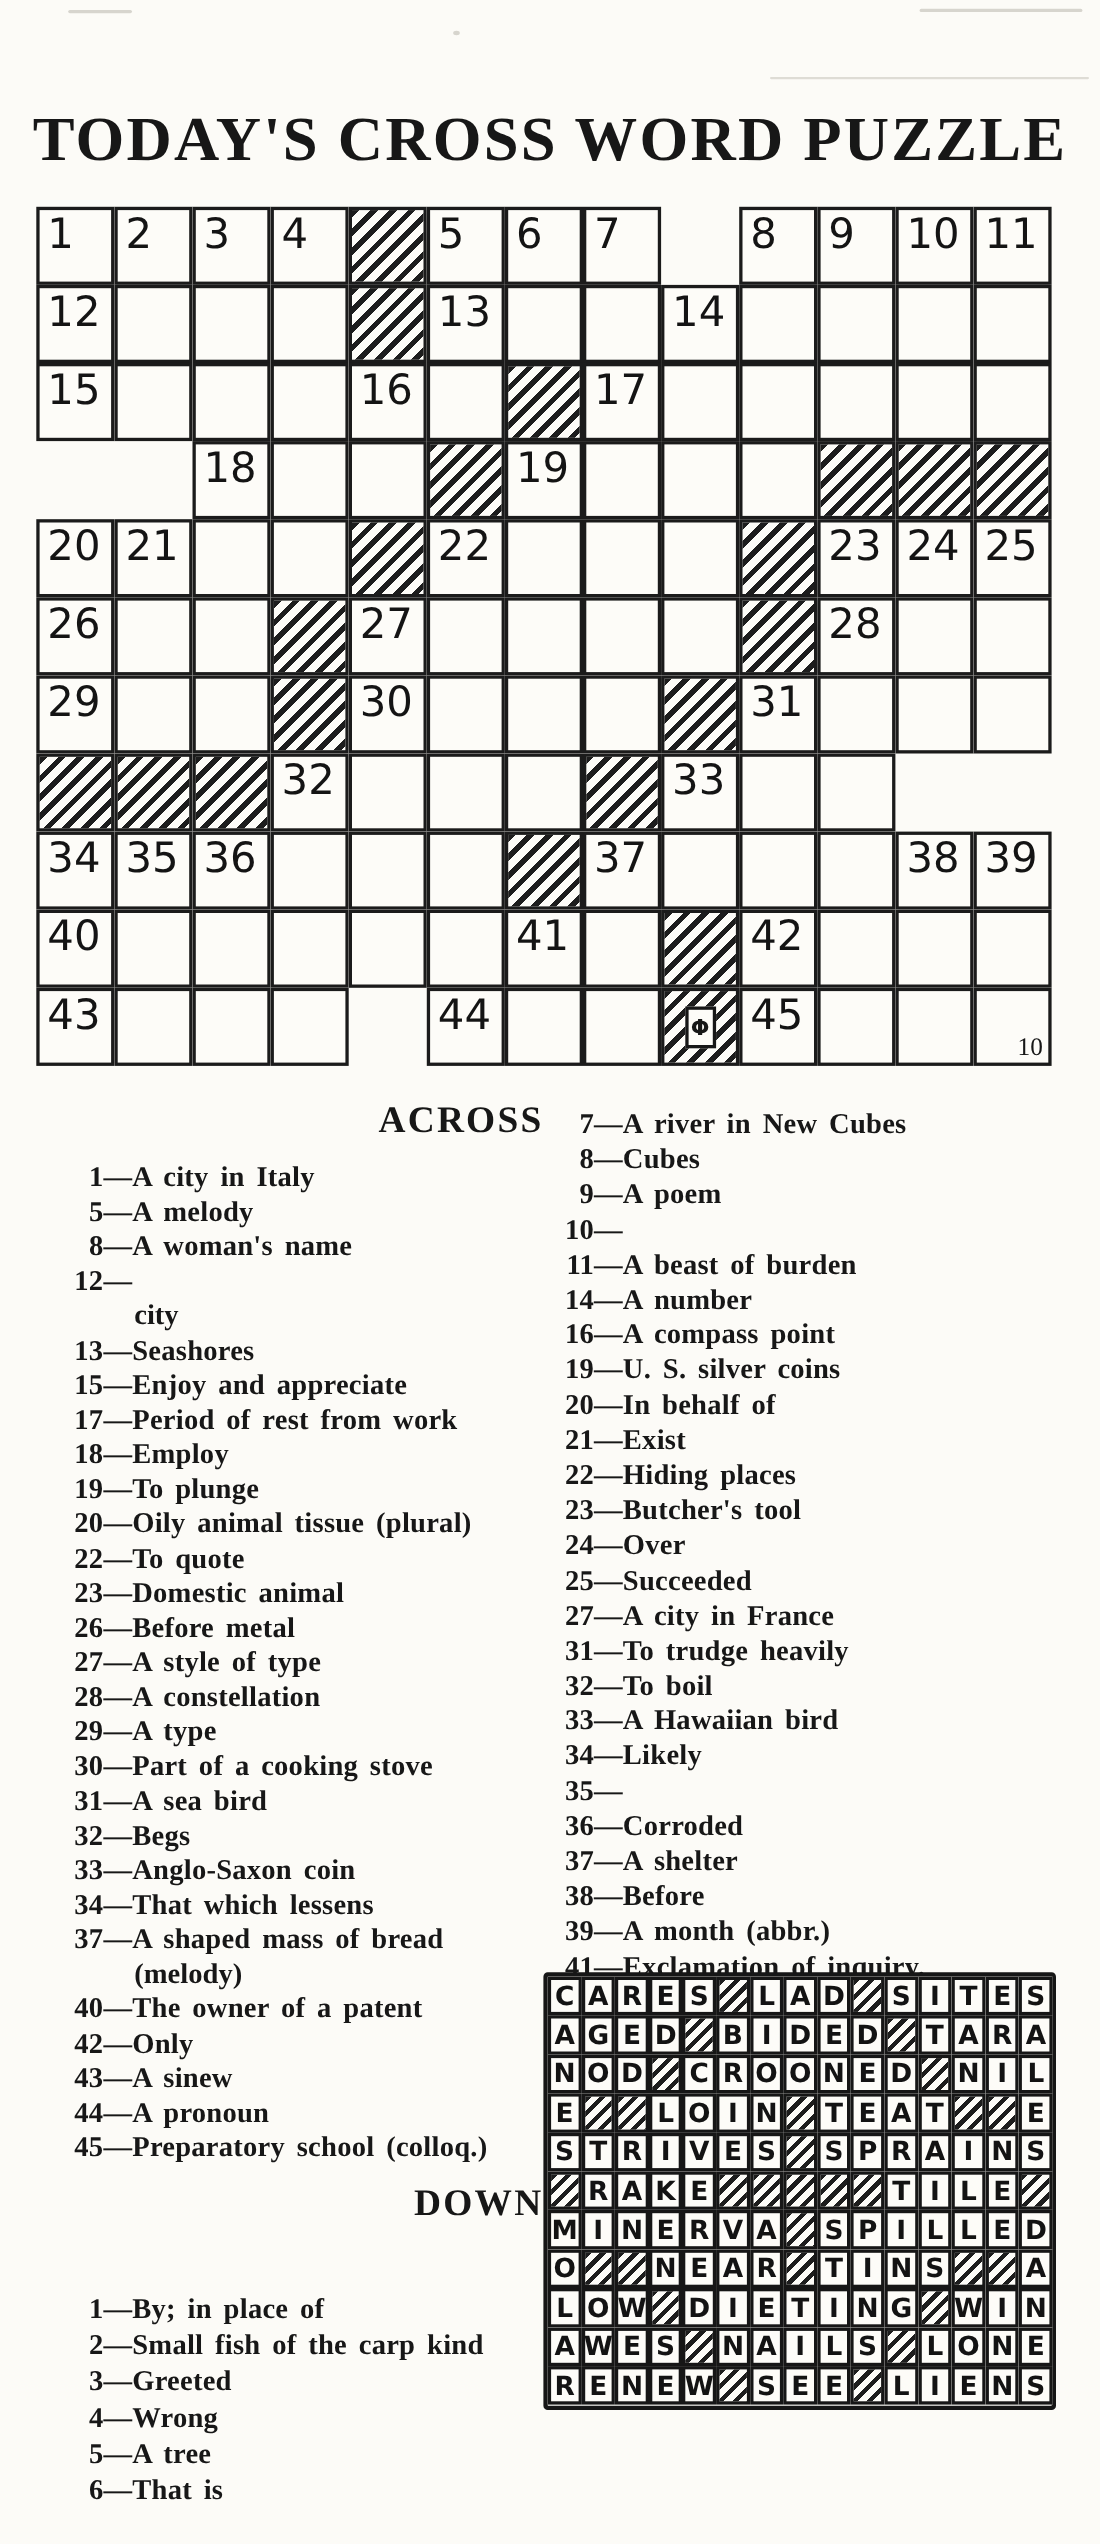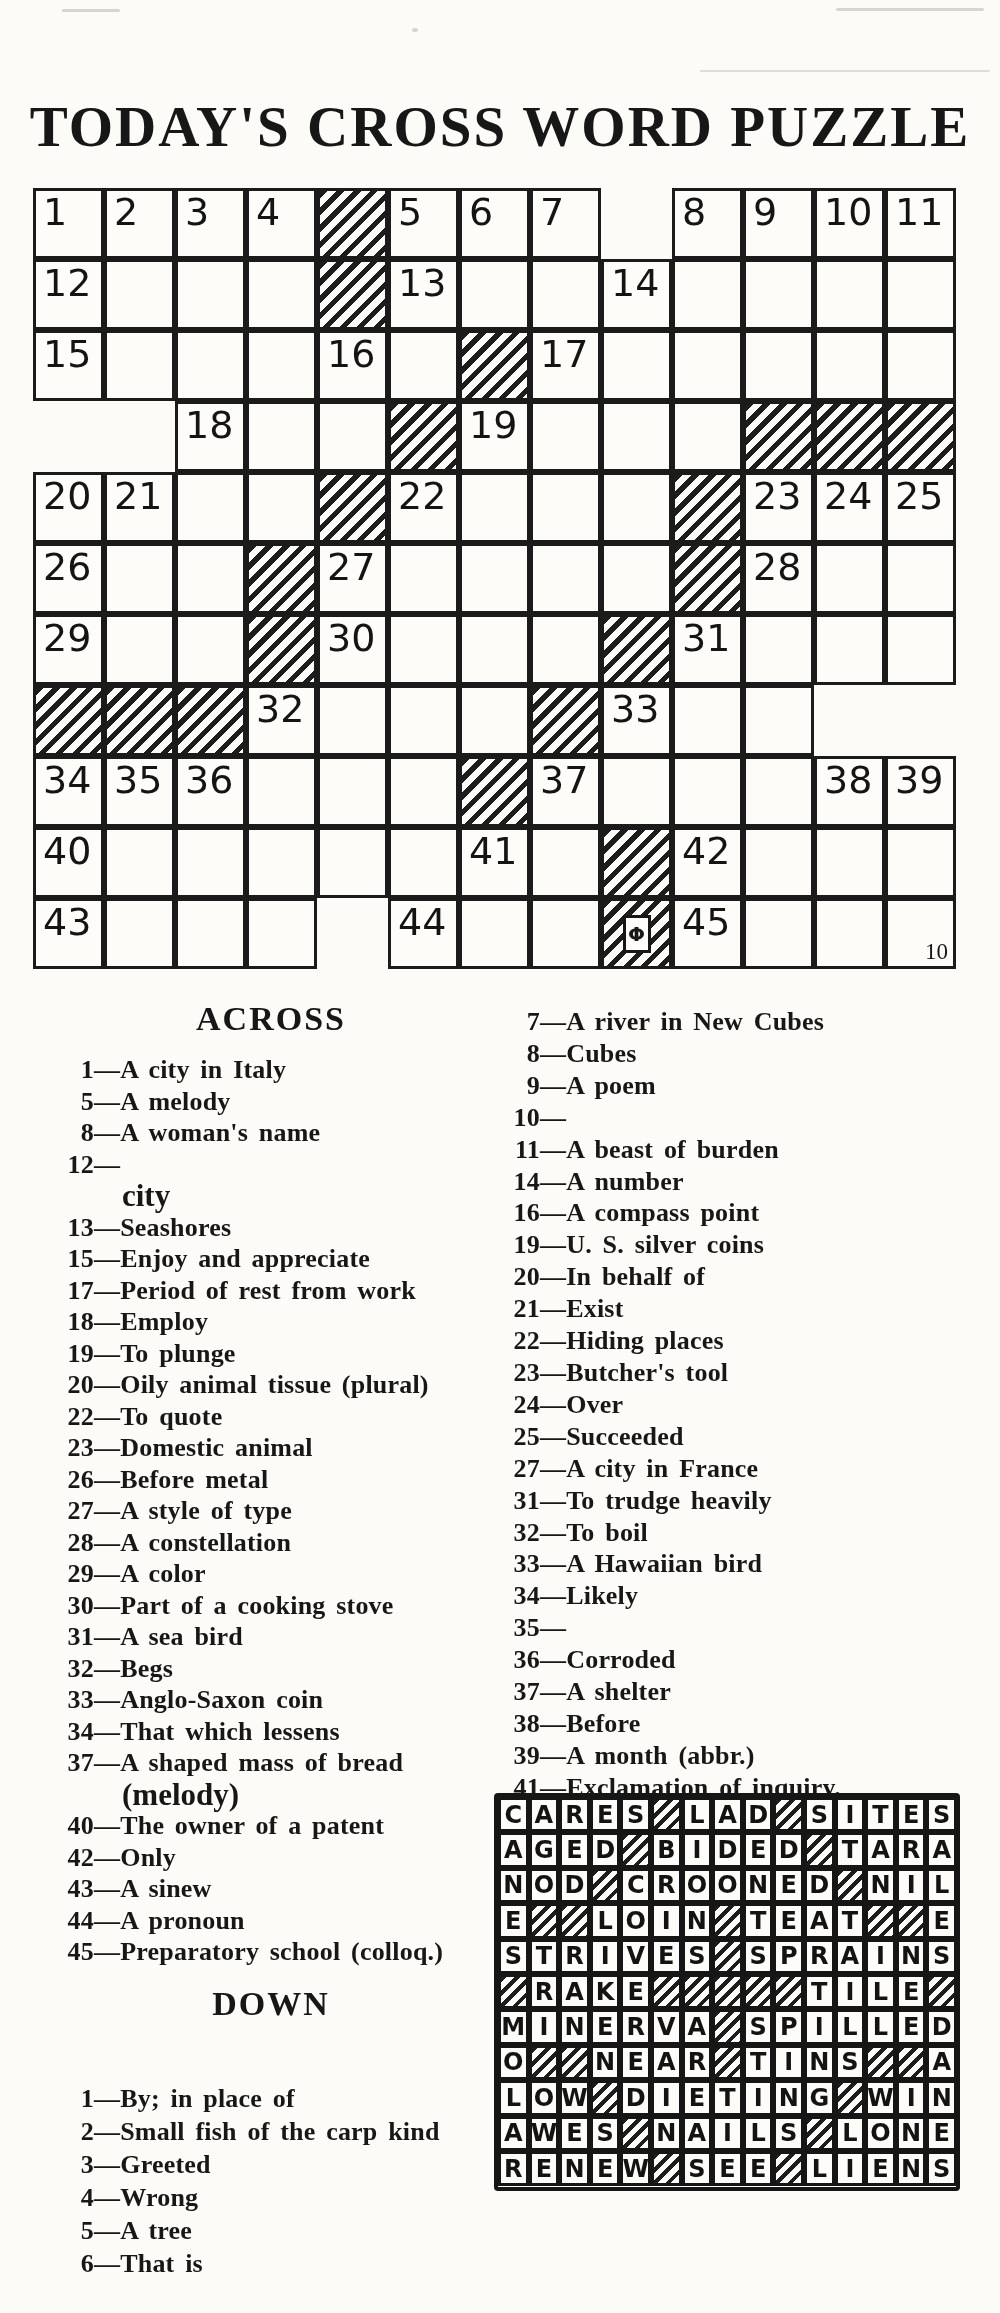--- a/index.html
+++ b/index.html
@@ -25,30 +25,30 @@
   .mcell.black{background-image:repeating-linear-gradient(135deg,#1d1d1d 0px,#1d1d1d 5px,#fdfcf8 5px,#fdfcf8 12px);}
   .gnum{position:absolute;top:-2px;left:7px;
         font-family:"DejaVu Sans",sans-serif;font-size:38px;line-height:46px;color:#141414;}
   .bug{position:absolute;left:50%;top:50%;transform:translate(-50%,-50%);
        width:28px;height:38px;background:#fdfcf8;border:3px solid #171717;box-sizing:border-box;
        display:flex;align-items:center;justify-content:center;
        font-family:"DejaVu Sans",sans-serif;font-weight:bold;font-size:20px;}
   .pgnum{position:absolute;right:5px;bottom:1px;font-size:23px;font-family:"Liberation Serif",serif;}
 
   
-  .col-heading{text-align:center;font-size:34px;font-weight:bold;letter-spacing:2px;}
+  .col-heading{text-align:right;font-size:34px;font-weight:bold;letter-spacing:2px;}
   #across-col{position:absolute;left:48px;top:1000px;width:446px;}
   #across-col .col-heading{margin-bottom:16px;}
   #across-list .clue, #down-left-list .clue, #down-right-col .clue{
      display:flex;align-items:baseline;white-space:pre;
      font-size:26px;font-weight:bold;line-height:31.5px;word-spacing:4px;letter-spacing:0.2px;}
   #down-left-list .clue{line-height:33px;}
   .cnum{width:46px;text-align:right;flex:none;}
   .cdash{flex:none;}
-  .clue-cont{margin-left:74px;font-size:31px;font-weight:bold;line-height:31.5px;}
+  .clue-cont{margin-left:74px;font-size:26px;font-weight:bold;line-height:31.5px;}
   #down-heading{position:absolute;left:48px;top:1985px;width:446px;}
   #down-left-list{position:absolute;left:48px;top:2082px;width:446px;}
   #down-right-col{position:absolute;left:494px;top:1006px;width:500px;}
   #down-right-col .clue{line-height:31.9px;}
 
   
   #solution-grid{position:absolute;left:494px;top:1793px;width:458px;height:390px;
                  border:4px solid #161616;background:#fdfcf8;border-radius:4px;}
   .scell{position:absolute;width:30.6px;height:35.4px;box-sizing:border-box;
          border:3px solid #161616;background:#fdfcf8;
@@ -314,21 +314,21 @@
         <div class="clue"><span class="cnum">15</span><span class="cdash">—</span><span class="ctxt">Enjoy and appreciate</span></div>
         <div class="clue"><span class="cnum">17</span><span class="cdash">—</span><span class="ctxt">Period of rest from work</span></div>
         <div class="clue"><span class="cnum">18</span><span class="cdash">—</span><span class="ctxt">Employ</span></div>
         <div class="clue"><span class="cnum">19</span><span class="cdash">—</span><span class="ctxt">To plunge</span></div>
         <div class="clue"><span class="cnum">20</span><span class="cdash">—</span><span class="ctxt">Oily animal tissue (plural)</span></div>
         <div class="clue"><span class="cnum">22</span><span class="cdash">—</span><span class="ctxt">To quote</span></div>
         <div class="clue"><span class="cnum">23</span><span class="cdash">—</span><span class="ctxt">Domestic animal</span></div>
         <div class="clue"><span class="cnum">26</span><span class="cdash">—</span><span class="ctxt">Before metal</span></div>
         <div class="clue"><span class="cnum">27</span><span class="cdash">—</span><span class="ctxt">A style of type</span></div>
         <div class="clue"><span class="cnum">28</span><span class="cdash">—</span><span class="ctxt">A constellation</span></div>
-        <div class="clue"><span class="cnum">29</span><span class="cdash">—</span><span class="ctxt">A color</span></div>
+        <div class="clue"><span class="cnum">29</span><span class="cdash">—</span><span class="ctxt">A type</span></div>
         <div class="clue"><span class="cnum">30</span><span class="cdash">—</span><span class="ctxt">Part of a cooking stove</span></div>
         <div class="clue"><span class="cnum">31</span><span class="cdash">—</span><span class="ctxt">A sea bird</span></div>
         <div class="clue"><span class="cnum">32</span><span class="cdash">—</span><span class="ctxt">Begs</span></div>
         <div class="clue"><span class="cnum">33</span><span class="cdash">—</span><span class="ctxt">Anglo-Saxon coin</span></div>
         <div class="clue"><span class="cnum">34</span><span class="cdash">—</span><span class="ctxt">That which lessens</span></div>
         <div class="clue"><span class="cnum">37</span><span class="cdash">—</span><span class="ctxt">A shaped mass of bread</span></div>
         <div class="clue-cont">(melody)</div>
         <div class="clue"><span class="cnum">40</span><span class="cdash">—</span><span class="ctxt">The owner of a patent</span></div>
         <div class="clue"><span class="cnum">42</span><span class="cdash">—</span><span class="ctxt">Only</span></div>
         <div class="clue"><span class="cnum">43</span><span class="cdash">—</span><span class="ctxt">A sinew</span></div>

